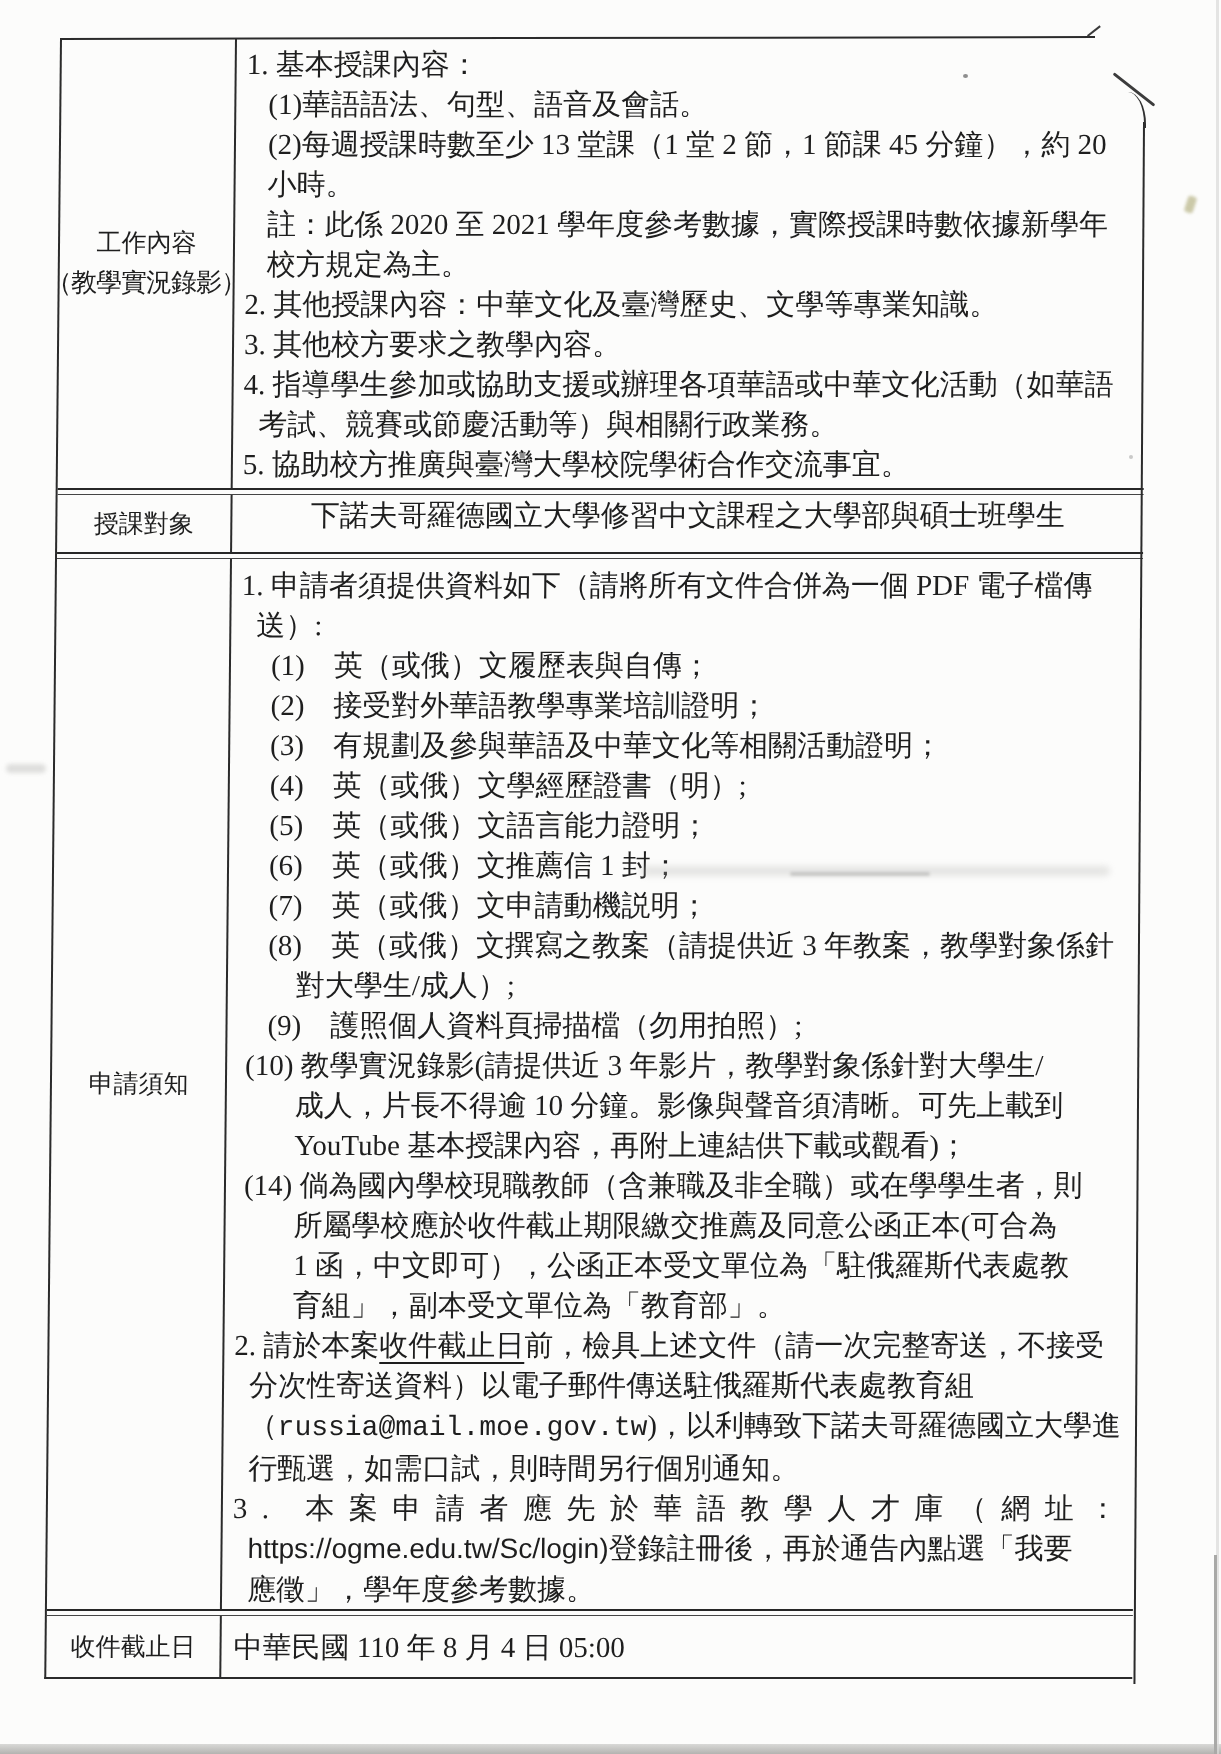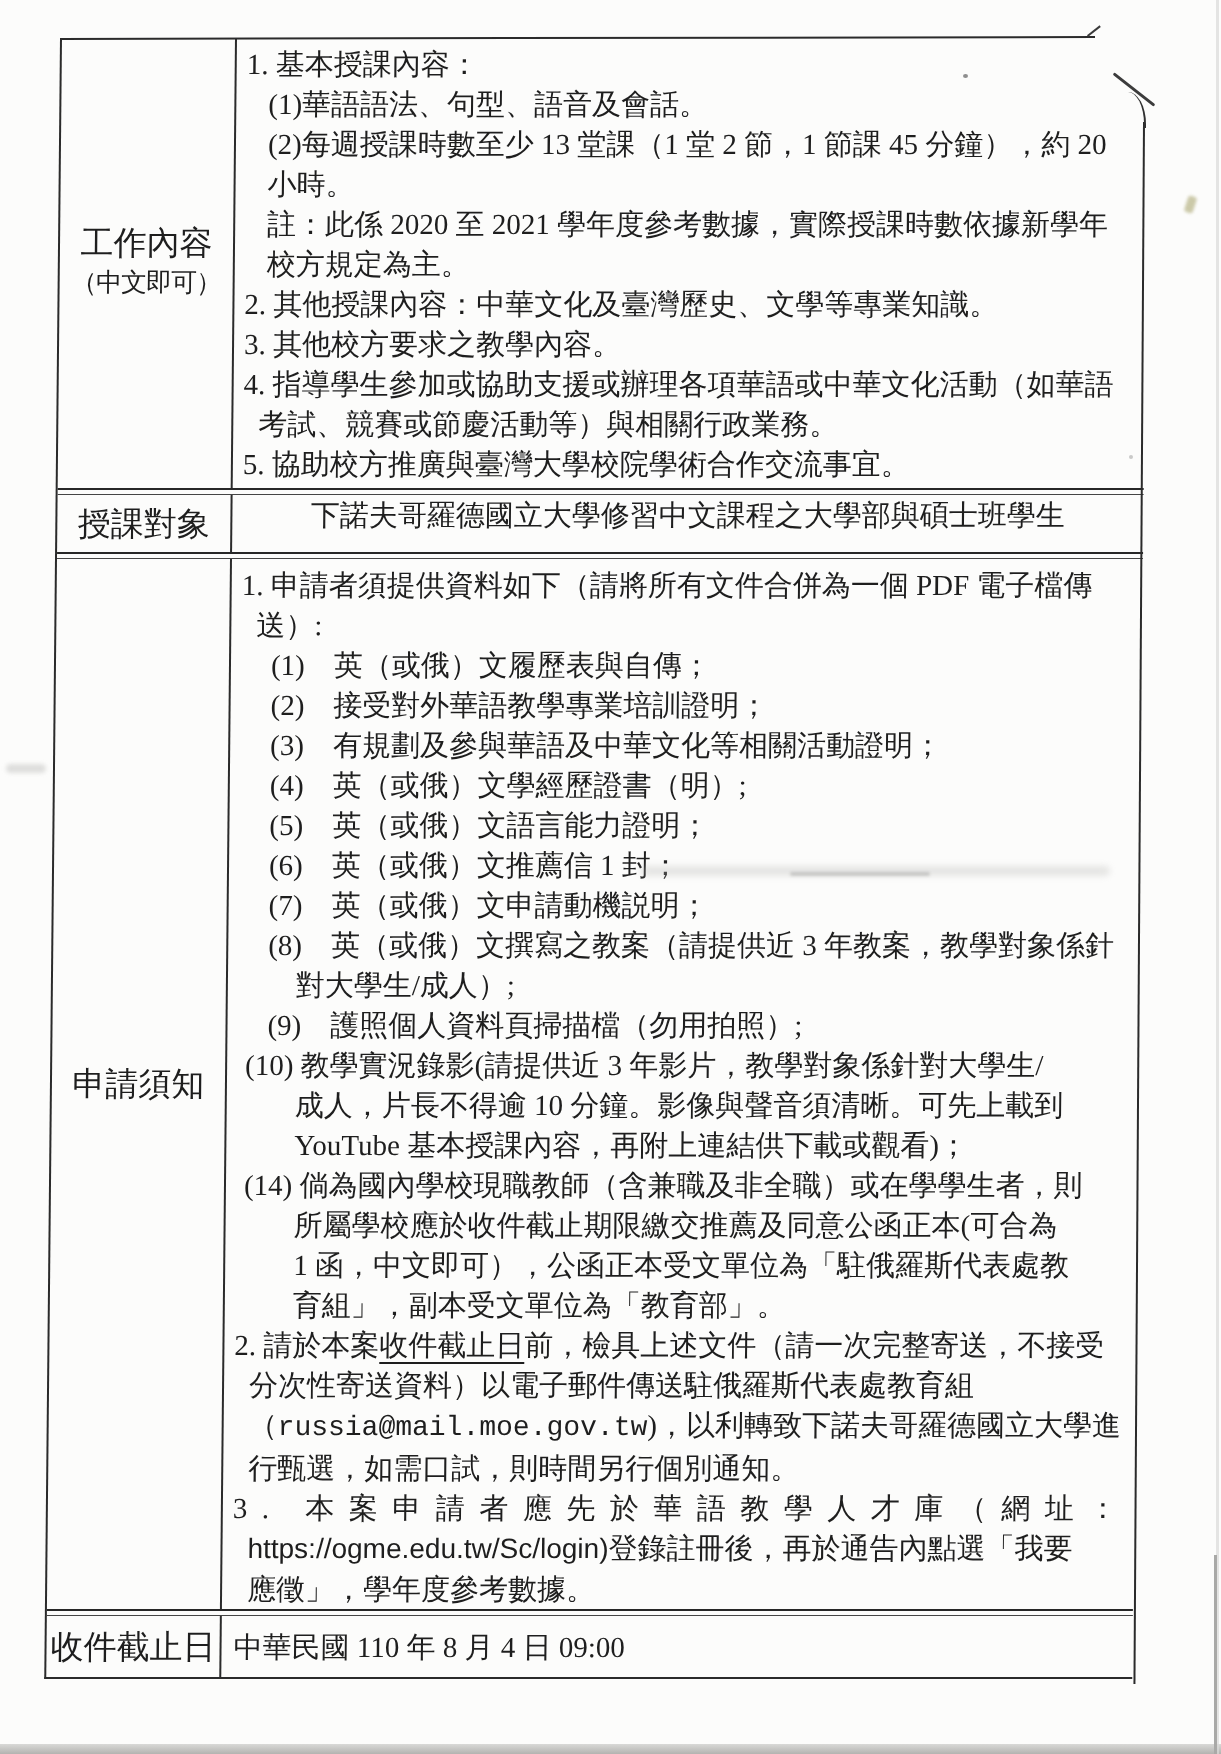--- a/index.html
+++ b/index.html
@@ -5,21 +5,21 @@
   html,body{margin:0;padding:0;background:#e9e9e7;}
   .viewport{position:relative;width:1221px;height:1754px;background:#fcfcfb;overflow:hidden;
             font-family:"Liberation Serif","DejaVu Serif",serif;color:#1e1e1e;}
   
   .doc-table{position:absolute;left:60px;top:38px;width:1086px;
              border-left:2.2px solid #2b2b2b;border-bottom:2.4px solid #2b2b2b;
              transform:skewX(-0.55deg);transform-origin:0 0;background:transparent;z-index:2;}
   .trow{display:flex;}
   .lbl{width:173px;flex:none;border-right:2.2px solid #2b2b2b;
        display:flex;flex-direction:column;justify-content:center;align-items:center;}
-  .lbl-line{font-size:33px;line-height:40px;white-space:nowrap;}
+  .lbl-line{font-size:25px;line-height:40px;white-space:nowrap;}
   .lbl-sub{font-size:26px;letter-spacing:-1px;}
   .cnt{flex:1;min-width:0;padding:6px 2px 0 10px;font-size:29px;line-height:40px;}
   .tl{white-space:nowrap;}
   .rule{height:4px;border-top:2.2px solid #272727;border-bottom:1.4px solid #454545;}
   .r0{height:450px}
   .r1{height:57px}
   .r1 .cnt{display:flex;flex-direction:column;align-items:center;padding:0;}
   .r2{height:1050px}
   .r3{height:61px}
   .r3 .cnt{display:flex;flex-direction:column;justify-content:center;padding:0 0 0 12px;}
@@ -72,21 +72,21 @@
   <div class="smudge dot1"></div>
   <div class="smudge dot2"></div>
   <div class="smudge edge-bottom"></div>
   <div class="smudge edge-right-faint"></div>
   <div class="smudge edge-right-dark"></div>
 
   <div class="doc-table">
       <div class="trow r0">
         <div class="lbl">
           <div class="lbl-line">工作內容</div>
-          <div class="lbl-line lbl-sub">（中文即可）</div>
+          <div class="lbl-line lbl-sub">（教學實況錄影）</div>
         </div>
         <div class="cnt">
           <div class="tl i0"><span>1. 基本授課內容：</span></div>
           <div class="tl i1"><span>(1)華語語法、句型、語音及會話。</span></div>
           <div class="tl i1"><span>(2)每週授課時數至少 13 堂課（1 堂 2 節，1 節課 45 分鐘），約 20</span></div>
           <div class="tl i1"><span>小時。</span></div>
           <div class="tl i1"><span>註：此係 2020 至 2021 學年度參考數據，實際授課時數依據新學年</span></div>
           <div class="tl i1"><span>校方規定為主。</span></div>
           <div class="tl i0"><span>2. 其他授課內容：中華文化及臺灣歷史、文學等專業知識。</span></div>
           <div class="tl i0"><span>3. 其他校方要求之教學內容。</span></div>
@@ -137,17 +137,17 @@
           <div class="tl i2"><span class="s-sans">https://ogme.edu.tw/Sc/login)</span><span>登錄註冊後，再於通告內點選「我要</span></div>
           <div class="tl i2"><span>應徵」，學年度參考數據。</span></div>
         </div>
       </div>
       <div class="rule"></div>
       <div class="trow r3">
         <div class="lbl">
           <div class="lbl-line">收件截止日</div>
         </div>
         <div class="cnt">
-          <div class="tl i0"><span>中華民國 110 年 8 月 4 日 09:00</span></div>
+          <div class="tl i0"><span>中華民國 110 年 8 月 4 日 05:00</span></div>
         </div>
       </div>
     </div>
 </div>
 
 </body></html>

